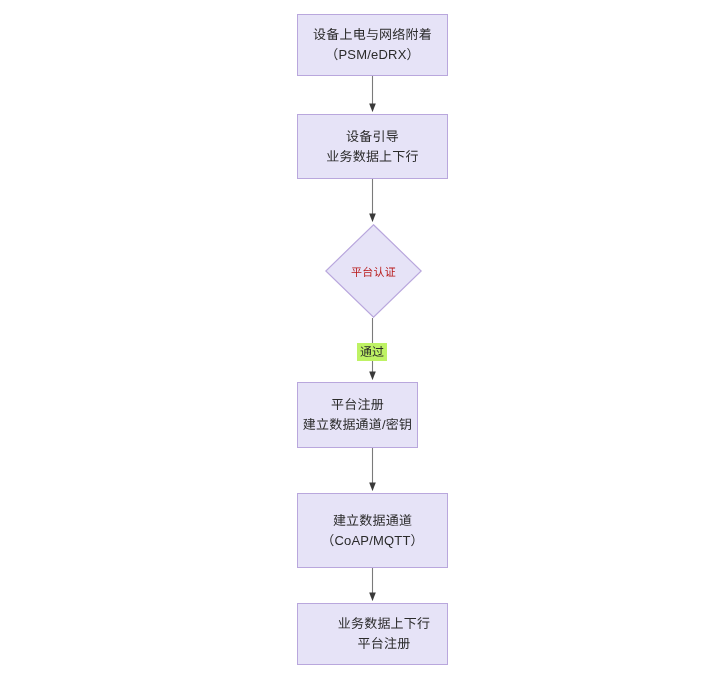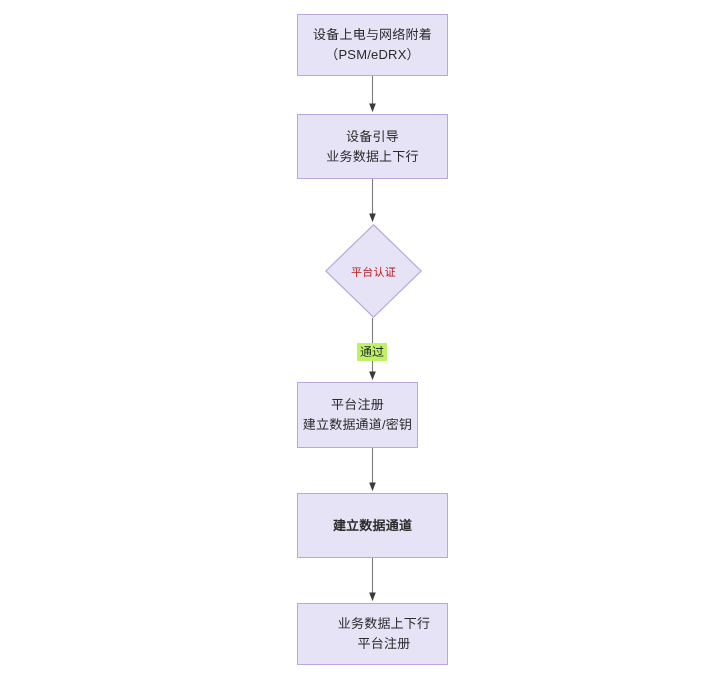--- a/index.html
+++ b/index.html
@@ -48,21 +48,21 @@
     white-space: pre;
     letter-spacing: 0.2px;
   }
   .node .line {
     display: block;
   }
 
   .node-1 { left: 297px; top: 14px;  width: 151px; height: 62px; text-align: center; }
   .node-2 { left: 297px; top: 114px; width: 151px; height: 65px; }
   .node-4 { left: 297px; top: 382px; width: 121px; height: 66px; }
-  .node-5 { left: 297px; top: 493px; width: 151px; height: 65px; font-weight: bold; }
+  .node-5 { left: 297px; top: 493px; width: 151px; height: 75px; }
   .node-6 { left: 297px; top: 603px; width: 151px; height: 62px; padding-left: 23px; }
 
   
   .decision-wrap {
     position: absolute;
     left: 325px;
     top: 224px;
     width: 97px;
     height: 94px;
   }
@@ -141,20 +141,21 @@
 
   <div class="edge-label">通过</div>
 
   <div class="node node-4">
     <span class="line">平台注册</span>
     <span class="line">建立数据通道/密钥</span>
   </div>
 
   <div class="node node-5">
     <span class="line">建立数据通道</span>
+    <span class="line">（CoAP/MQTT）</span>
   </div>
 
   <div class="node node-6">
     <span class="line">业务数据上下行</span>
     <span class="line">平台注册</span>
   </div>
 
 </div>
 
 </body></html>

